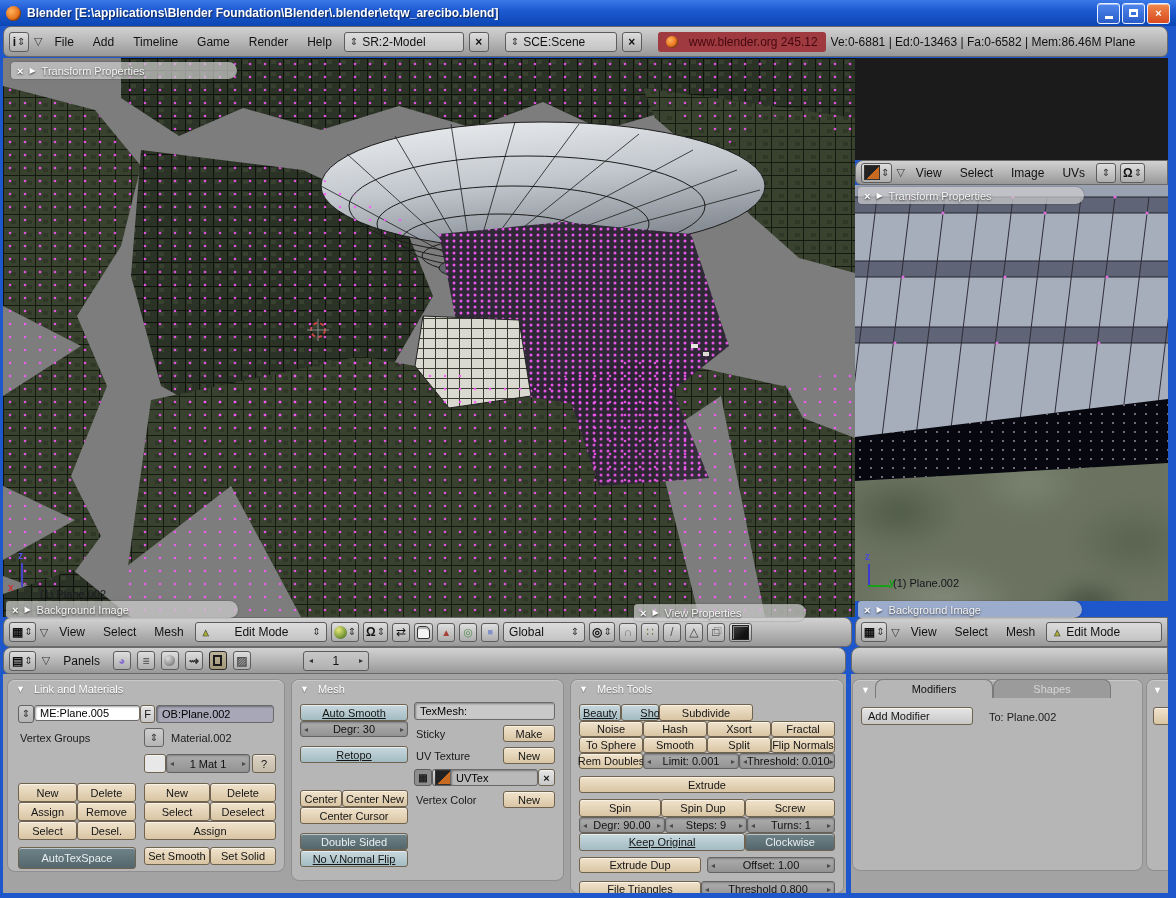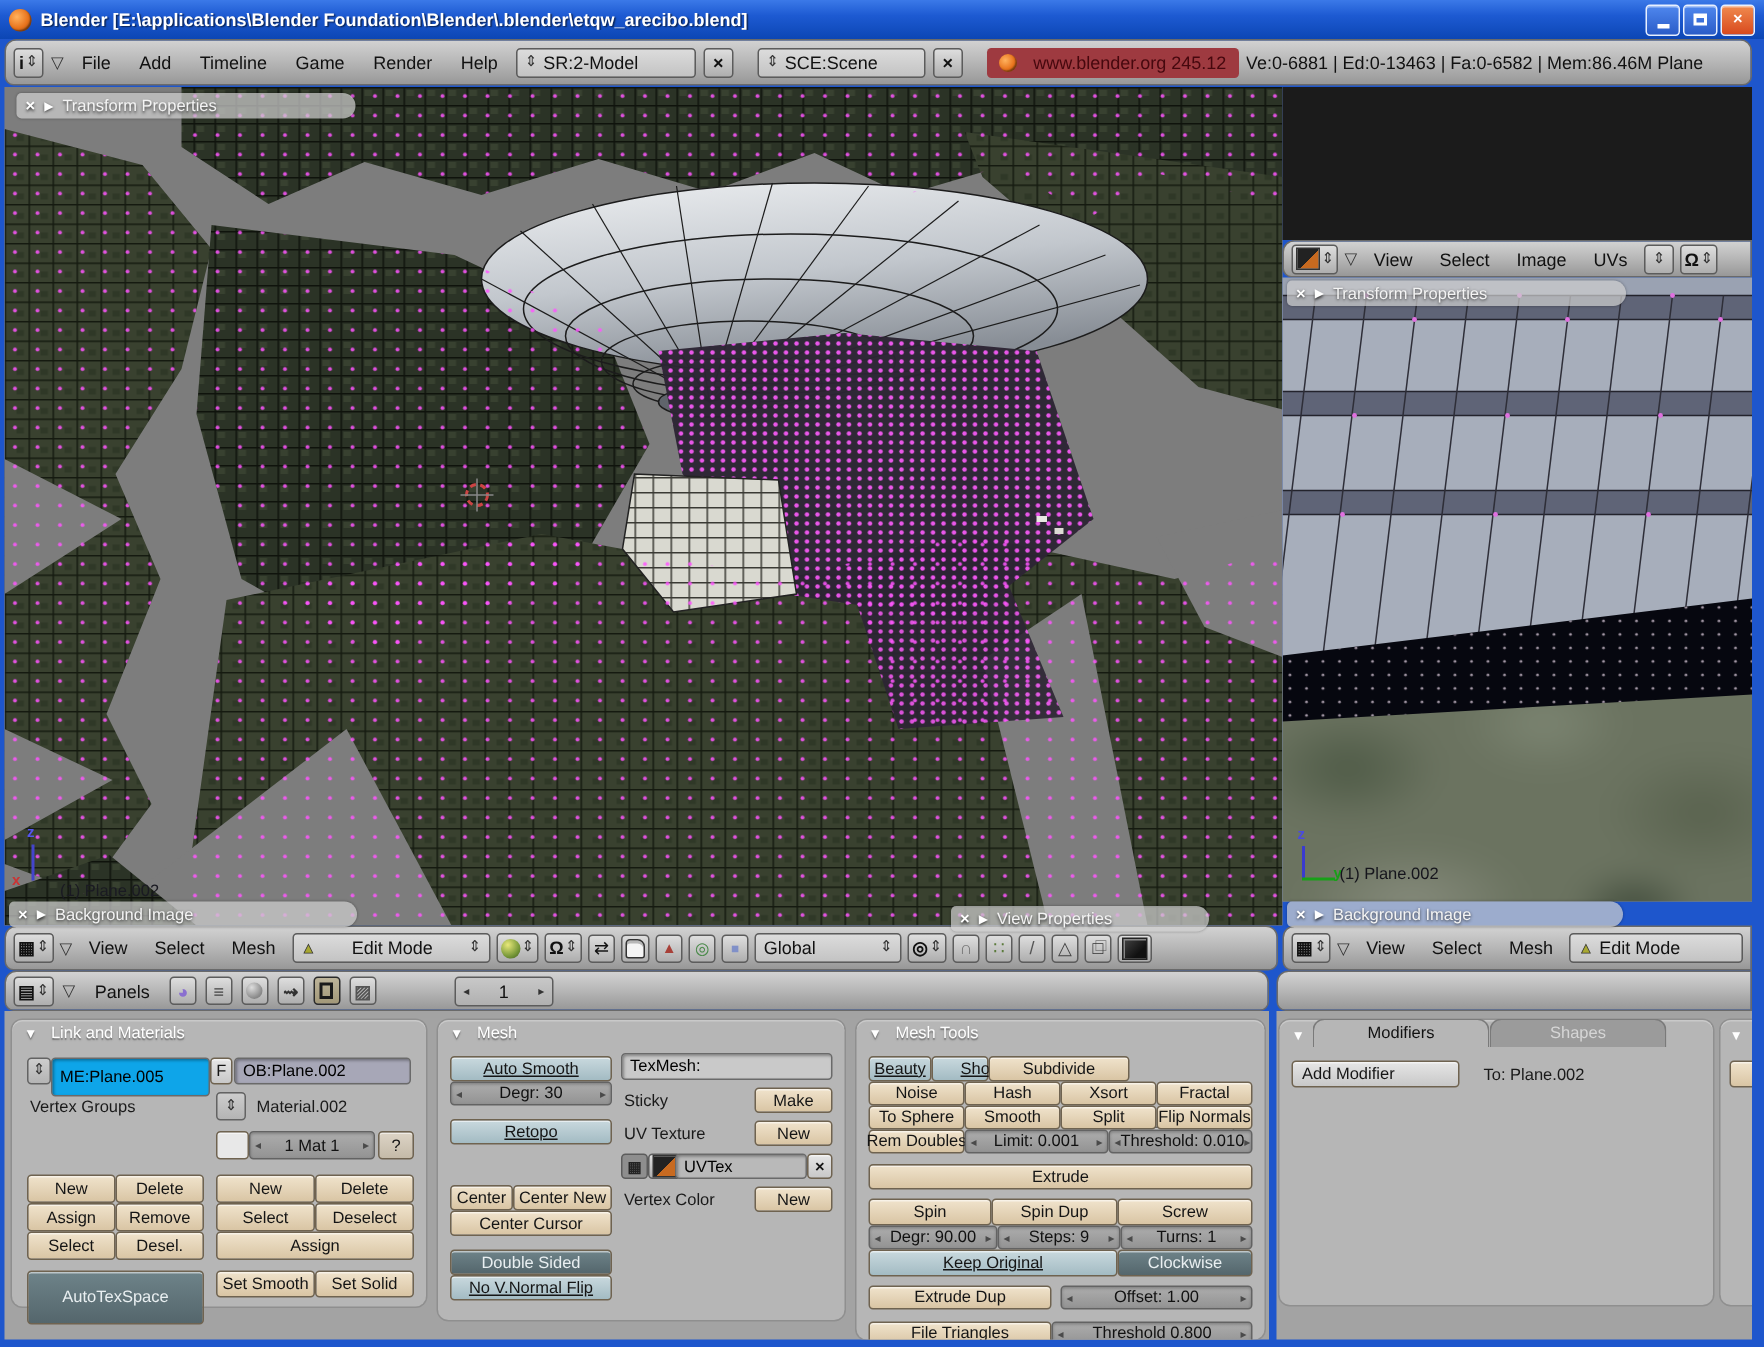--- a/index.html
+++ b/index.html
@@ -346,21 +346,21 @@
       </span>
     <span class="ibox mini">
         <span style="color:#a84038;font-size:10px;">▲</span>
       </span>
     <span class="ibox mini">
         <span style="color:#4a8a4a;font-size:11px;">◎</span>
       </span>
     <span class="ibox mini">
         <span style="color:#8090c8;font-size:9px;">■</span>
       </span>
-    <span class="dropfield" style="width:98px;justify-content:space-between;">
+    <span class="dropfield" style="width:82px;justify-content:space-between;">
       <span>Global</span>
       <span class="spinchar">⇕</span>
     </span>
     <span class="ibox">
       <b>◎</b>
       <span class="spinchar">⇕</span>
     </span>
     <span class="ibox mini">
         <b style="color:#777;">∩</b>
       </span>
@@ -434,21 +434,21 @@
   <div class="barea" style="left:3px;top:674px;width:843px;height:219px;">
 
     <div class="panel" style="left:5px;top:6px;width:276px;height:191px;">
       <div class="ptitle">
         <span class="ptri">▼</span>
         <span>Link and Materials</span>
       </div>
       <span class="drop2" style="left:10px;top:25px;width:16px;height:18px;justify-content:center;">
           <span class="spinchar">⇕</span>
         </span>
-      <span class="tfield" style="left:26px;top:25px;width:106px;height:26px;background:#0ea5e9;">ME:Plane.005</span>
+      <span class="tfield" style="left:26px;top:25px;width:106px;height:16px;background:#ffffff;">ME:Plane.005</span>
       <span class="btn lite" style="left:132px;top:25px;width:15px;height:18px;">F</span>
       <span class="tfield" style="left:148px;top:25px;width:118px;height:18px;background:#a7a7b7;">OB:Plane.002</span>
       <span class="plabel" style="left:12px;top:52px;">Vertex Groups</span>
       <span class="drop2" style="left:136px;top:48px;width:20px;height:19px;justify-content:center;">
           <span class="spinchar">⇕</span>
         </span>
       <span class="plabel" style="left:163px;top:52px;">Material.002</span>
       <span class="btn lite" style="left:136px;top:74px;width:22px;height:19px;background:#e8e8e8;"></span>
       <span class="num" style="left:158px;top:74px;width:84px;height:19px;">
         <span class="ar">◂</span>
@@ -463,21 +463,21 @@
       <span class="btn" style="left:69px;top:122px;width:59px;height:19px;">Remove</span>
       <span class="btn" style="left:10px;top:141px;width:59px;height:19px;">Select</span>
       <span class="btn" style="left:69px;top:141px;width:59px;height:19px;">Desel.</span>
 
       <span class="btn" style="left:136px;top:103px;width:66px;height:19px;">New</span>
       <span class="btn" style="left:202px;top:103px;width:66px;height:19px;">Delete</span>
       <span class="btn" style="left:136px;top:122px;width:66px;height:19px;">Select</span>
       <span class="btn" style="left:202px;top:122px;width:66px;height:19px;">Deselect</span>
       <span class="btn" style="left:136px;top:141px;width:132px;height:19px;">Assign</span>
 
-      <span class="btn teal" style="left:10px;top:167px;width:118px;height:36px;">AutoTexSpace</span>
+      <span class="btn teal" style="left:10px;top:167px;width:118px;height:22px;">AutoTexSpace</span>
       <span class="btn" style="left:136px;top:167px;width:66px;height:18px;">Set Smooth</span>
       <span class="btn" style="left:202px;top:167px;width:66px;height:18px;">Set Solid</span>
     </div>
 
     <div class="panel" style="left:289px;top:6px;width:271px;height:200px;">
       <div class="ptitle">
         <span class="ptri">▼</span>
         <span>Mesh</span>
       </div>
       <span class="btn blue" style="left:8px;top:24px;width:108px;height:17px;">Auto Smooth</span>

